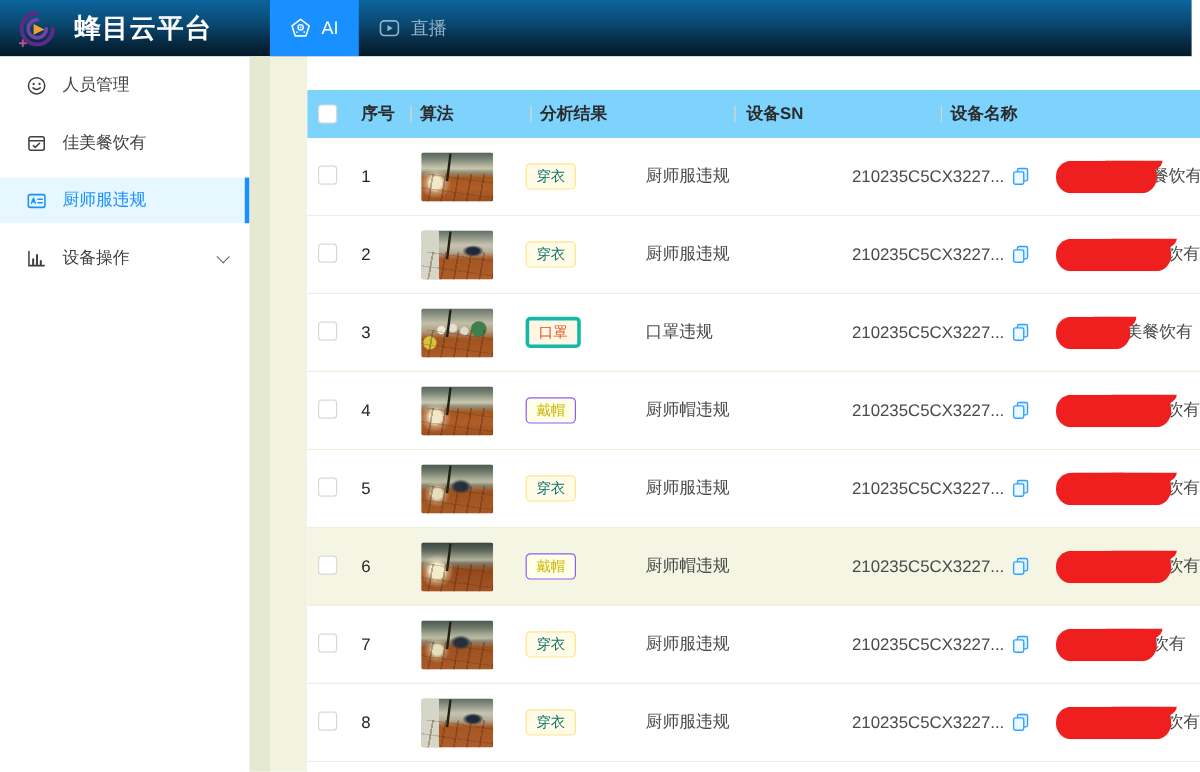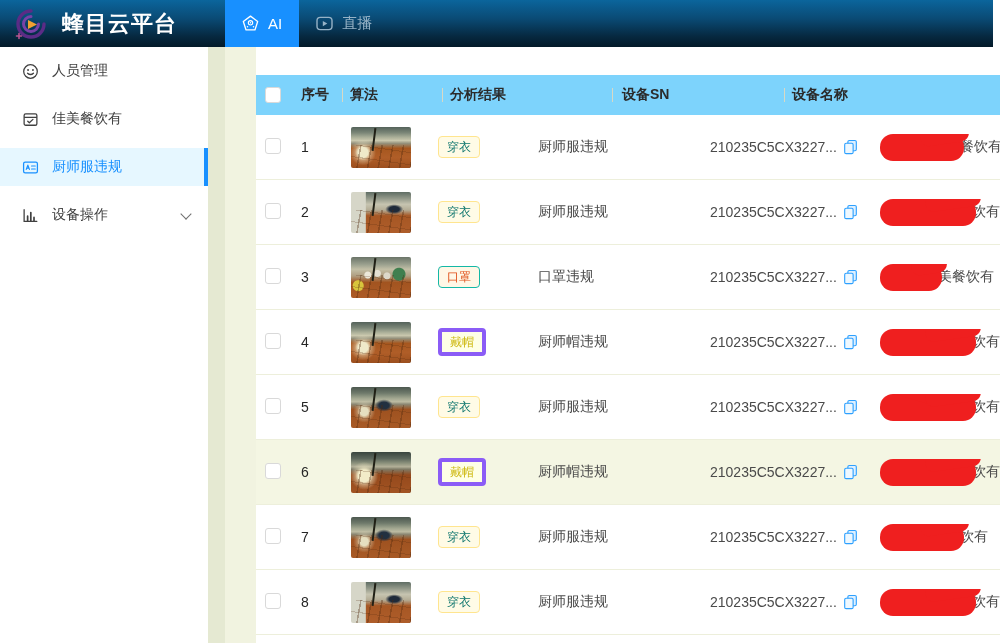--- a/index.html
+++ b/index.html
@@ -48,22 +48,22 @@
   .c6 { width:172px; padding-left:10px; display:flex; align-items:center; gap:6px; }
   .c7 { flex:1; padding-left:8px; display:flex; align-items:center; overflow:hidden; white-space:nowrap; }
   .idx { color:#262626; }
 
   .cbx { display:inline-block; width:16px; height:16px; background:#fff;
     border:1px solid #d9d9d9; border-radius:3px; cursor:pointer; }
 
   
   .tag { display:inline-block; padding:1px 8px; font-size:12px; line-height:18px; border-radius:4px; }
   .tag-gold   { color:#0f766e; background:#fffbe6; border:1px solid #ffe58f; }
-  .tag-orange { color:#e0501a; background:#fff7e6; border:1px solid #14b8a6; }
-  .tag-yellow { color:#cdb80e; background:#feffe6; border:4px solid #8b5cf6; }
+  .tag-orange { color:#e0501a; background:#fff7e6; border:3px solid #14b8a6; }
+  .tag-yellow { color:#cdb80e; background:#feffe6; border:1px solid #8b5cf6; }
 
   
   .thumb { position:relative; width:60px; height:41px; border-radius:2px; overflow:hidden; cursor:pointer; flex:none; }
   .thumb::before { content:''; position:absolute; left:36%; top:1px; width:2px; height:56%;
     background:#202016; transform:rotate(7deg); }
   .thumb::after { content:''; position:absolute; left:0; right:0; bottom:0; height:56%;
     background:repeating-linear-gradient(100deg,transparent 0 9px,rgba(80,40,12,.35) 9px 10.5px),
                repeating-linear-gradient(8deg,transparent 0 11px,rgba(80,40,12,.22) 11px 12px); }
   .ph-a { background:
     radial-gradient(circle at 20% 62%, #efe9c9 0 5px, rgba(239,233,201,.4) 8px, transparent 13px),

